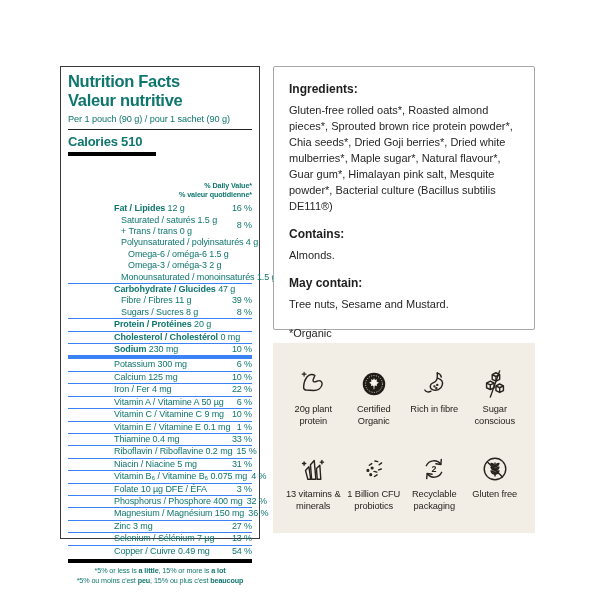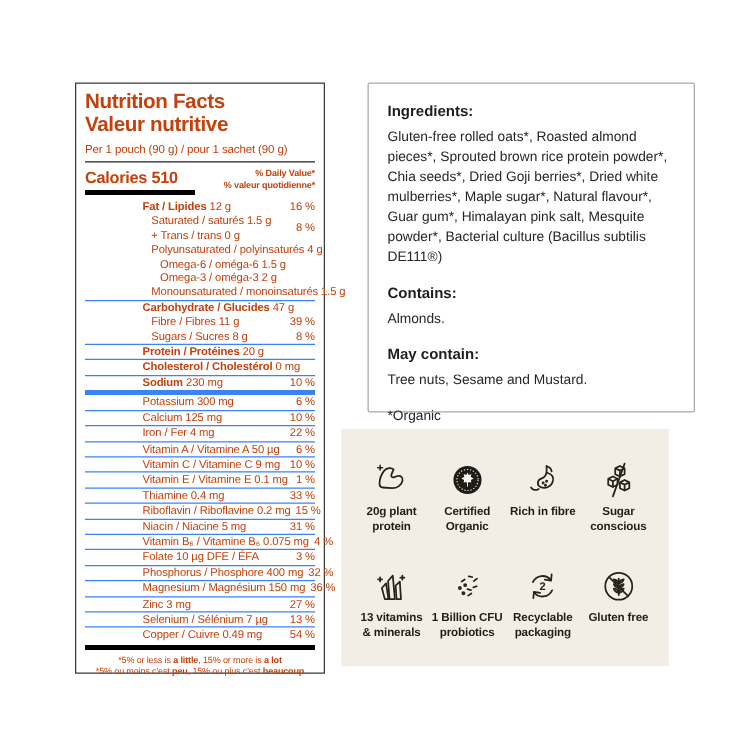--- a/index.html
+++ b/index.html
@@ -1,54 +1,54 @@
 <!DOCTYPE html>
 <html><head>
 <meta charset="utf-8">
 <style>
   html,body{margin:0;padding:0;}
   body{width:600px;height:600px;background:#ffffff;font-family:"Liberation Sans",sans-serif;position:relative;overflow:hidden;}
   .canvas{position:absolute;inset:0;background:#fff;}
 
   
   .nft{position:absolute;left:60px;top:66px;width:200px;height:473px;box-sizing:border-box;
-       border:1.5px solid #3a3a3a;background:#fff;color:#c2410c;padding:5px 7px 3px 7px;}
+       border:1.5px solid #3a3a3a;background:#fff;color:#0f766e;padding:5px 7px 3px 7px;}
   .nft-title{font-size:16.5px;font-weight:bold;line-height:19px;letter-spacing:-0.3px;white-space:nowrap;}
   .nft-serving{font-size:9.2px;line-height:12px;padding:3px 0 4px 0;border-bottom:1.5px solid #222;white-space:nowrap;letter-spacing:-0.1px;}
   .nft-calrow{display:flex;justify-content:space-between;align-items:flex-start;padding-top:4px;padding-bottom:3px;}
   .cal{font-size:13px;font-weight:bold;letter-spacing:-0.2px;}
   .calbar{height:4px;background:#000;width:88px;margin-top:3px;}
-  .dvh{font-size:7.2px;font-weight:bold;text-align:right;line-height:8.6px;padding-top:1px;letter-spacing:-0.1px;}
+  .dvh{font-size:7.2px;font-weight:bold;text-align:right;line-height:8.6px;padding-top:1px;letter-spacing:-0.1px;margin-top:47px;}
   .nft-rows{margin-top:1px;}
   .nft-row{display:flex;justify-content:space-between;align-items:center;font-size:9px;line-height:11.4px;letter-spacing:-0.1px;}
   .nft-row.sep-thin{border-top:1px solid #3b82f6;}
   .nft-row.sep-thick{border-top:4px solid #3b82f6;}
   .nft-lbl{white-space:nowrap;margin-left:46px;}
   .ind0{padding-left:0;}
   .ind1{padding-left:7px;}
   .ind2{padding-left:14px;}
   .b{font-weight:bold;}
   .dv{white-space:nowrap;padding-left:4px;}
   .nft-foot{border-top:4px solid #000;margin-top:2px;padding-top:3px;font-size:7.2px;line-height:9.6px;white-space:nowrap;letter-spacing:-0.1px;text-align:center;}
 
   
   .ing{position:absolute;left:273px;top:66px;width:262px;height:264px;box-sizing:border-box;
-       border:1px solid #a8a8a8;border-radius:2px;background:#fff;color:#1e1e1e;padding:15px 15px 0 15px;margin-left:21px;}
+       border:1px solid #a8a8a8;border-radius:2px;background:#fff;color:#1e1e1e;padding:15px 15px 0 15px;}
   .ing-h{font-size:12px;font-weight:bold;line-height:15px;margin-bottom:5px;}
   .ing-body{font-size:11px;line-height:16px;color:#262626;}
   .ing-gap{height:13px;}
 
   
   .features{position:absolute;left:273px;top:343px;width:262px;height:190px;box-sizing:border-box;
             padding:26px 11px 0 11px;display:grid;grid-template-columns:repeat(4,1fr);
             grid-auto-rows:min-content;row-gap:27px;column-gap:2px;}
   .feat{display:flex;flex-direction:column;align-items:center;text-align:center;}
   .feat-icon{width:30px;height:30px;color:#26221c;}
   .feat-icon svg{width:30px;height:30px;display:block;}
-  .feat-label{margin-top:5px;font-size:9.3px;line-height:11.6px;color:#211d18;font-weight:bold;letter-spacing:-0.1px;}
+  .feat-label{margin-top:5px;font-size:9.3px;line-height:11.6px;color:#211d18;font-weight:normal;letter-spacing:-0.1px;}
 </style>
 </head>
 <body>
 
 <div class="canvas">
 
   <div class="nft">
     <div class="nft-title">Nutrition Facts</div>
     <div class="nft-title">Valeur nutritive</div>
     <div class="nft-serving">Per 1 pouch (90 g) / pour 1 sachet (90 g)</div>

